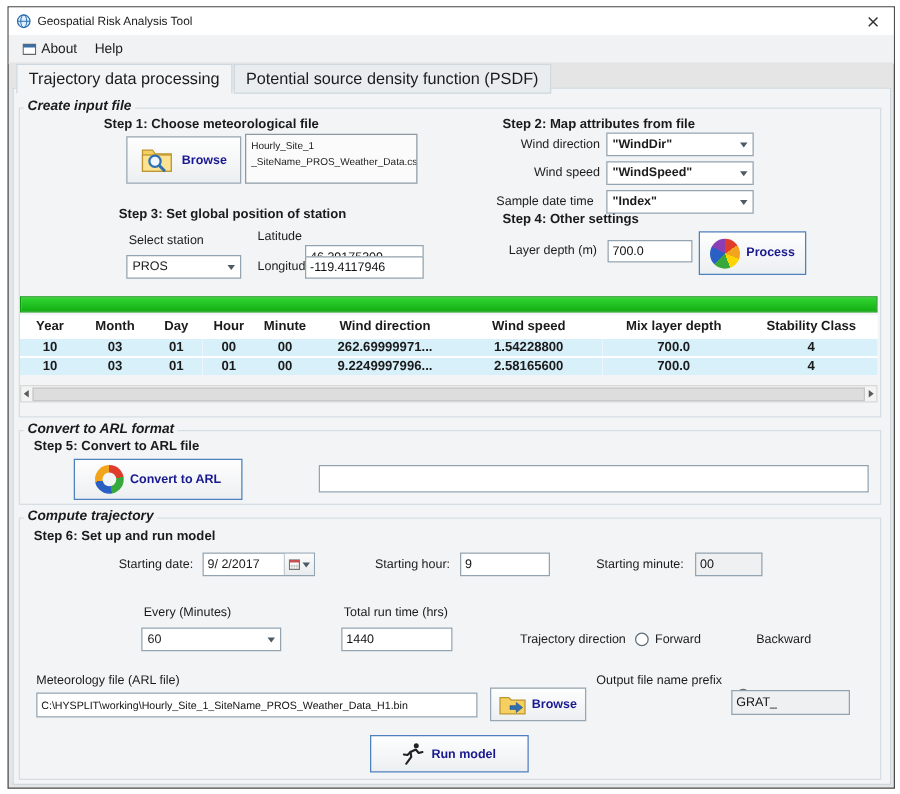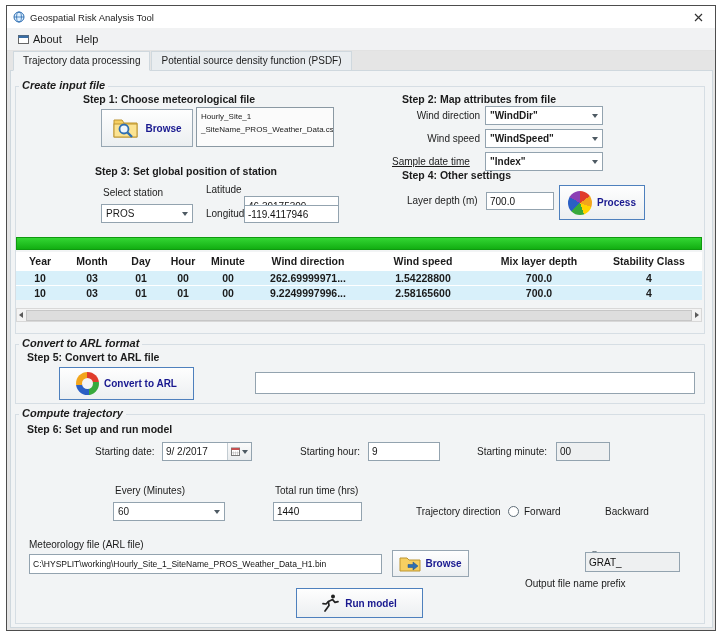--- a/index.html
+++ b/index.html
@@ -4,21 +4,21 @@
 <style>
   html,body{margin:0;padding:0;}
   body{width:720px;height:635px;background:#ffffff;font-family:"Liberation Sans",sans-serif;position:relative;overflow:hidden;color:#1b1b1b;}
   .window{position:absolute;left:6px;top:5px;width:708px;height:624px;background:#e5e5e5;border:1px solid #4d4d4d;}
   .titlebar{height:22px;background:#ffffff;display:flex;align-items:center;gap:5px;padding-left:6px;}
   .title-text{font-size:9.5px;}
   .close-btn{margin-left:auto;width:34px;height:22px;display:flex;align-items:center;justify-content:center;}
   .menubar{height:22px;background:#f1f2f3;border-bottom:1px solid #e2e2e2;display:flex;align-items:center;padding-left:4px;}
   .menu-item{display:flex;align-items:center;gap:4px;font-size:11px;padding:3px 7px;}
   .tabstrip{position:absolute;left:6px;top:45px;display:flex;z-index:3;}
-  .tab{font-size:10px;padding:3px 9px 4px;background:#e9edf0;border:1px solid #cfd8de;margin-right:1px;}
+  .tab{font-size:13px;padding:3px 9px 4px;background:#e9edf0;border:1px solid #cfd8de;margin-right:1px;}
   .tab.active{background:#f2f4f5;border-bottom:1px solid #f2f4f5;}
   .content-panel{position:absolute;left:3px;top:64px;width:701px;height:556px;background:#f2f4f5;border:1px solid #cfd8de;z-index:1;}
   .abs{position:absolute;z-index:2;}
   .groupbox{border:1px solid #d6dee4;}
   .group-title{font-size:11px;font-weight:bold;background:#f2f4f5;padding:0 3px;font-style:italic;}
   .step-title{font-size:10.5px;font-weight:bold;white-space:nowrap;}
   .lbl{font-size:10px;white-space:nowrap;}
   .input{border:1px solid #93a3af;background:#fff;font-size:10px;padding:0 3px;font-family:inherit;color:#111;box-sizing:border-box;display:flex;align-items:center;}
   input.input{display:inline-block;}
   .dim{background:#eef0f1;}
@@ -112,21 +112,21 @@
     <span class="val bold">"WindDir"</span>
     <i class="arrow-down"></i>
   </div>
 
   <span class="abs lbl" style="left:385px;top:127px;width:88px;text-align:right;">Wind speed</span>
   <div class="abs combo" style="left:478px;top:123px;width:118px;height:19px;">
     <span class="val bold">"WindSpeed"</span>
     <i class="arrow-down"></i>
   </div>
 
-  <span class="abs lbl" style="left:385px;top:150px;width:88px;text-align:left;text-decoration:underline;">Sample date time</span>
+  <span class="abs lbl" style="left:385px;top:150px;width:88px;text-align:center;">Sample date time</span>
   <div class="abs combo" style="left:478px;top:146px;width:118px;height:19px;">
     <span class="val bold">"Index"</span>
     <i class="arrow-down"></i>
   </div>
 
   <div class="abs step-title" style="left:88px;top:159px;">Step 3: Set global position of station</div>
   <span class="abs lbl" style="left:96px;top:181px;">Select station</span>
   <div class="abs combo" style="left:94px;top:198px;width:92px;height:19px;">
     <span class="val">PROS</span>
     <i class="arrow-down"></i>
@@ -259,21 +259,21 @@
   <input class="abs input" style="left: 22px; top: 548px; width: 353px; height: 20px; font-size: 8.5px;" value="C:\HYSPLIT\working\Hourly_Site_1_SiteName_PROS_Weather_Data_H1.bin">
 
   <div class="abs btn" style="left:385px;top:544px;width:77px;height:27px;gap:4px;">
     <svg width="22" height="17" viewBox="0 0 22 17">
       <path d="M1 3 h7 l2 2 h11 v11 h-20 z" fill="#f6cf61" stroke="#bd9530"></path>
       <path d="M14 7 l5 4 -5 4 v-2.5 h-5 v-3 h5 z" fill="#2f6fb2" stroke="#1d4f8c" stroke-width="0.5"></path>
     </svg>
     <span class="btn-label">Browse</span>
   </div>
 
-  <span class="abs lbl" style="left:470px;top:572px;margin-left:48px;">Output file name prefix</span>
+  <span class="abs lbl" style="left:470px;top:533px;">Output file name prefix</span>
   <input class="abs input dim" style="left: 578px; top: 546px; width: 95px; height: 20px;" value="GRAT_">
 
   <div class="abs btn primary" style="left:289px;top:582px;width:127px;height:30px;gap:6px;">
     <svg width="17" height="19" viewBox="0 0 17 19">
       <circle cx="11" cy="2.6" r="2" fill="#222"></circle>
       <path d="M3 17 L7 11.5 L6.4 7.6 L10.6 5.6 L13 8.4 L16 7.6" fill="none" stroke="#222" stroke-width="1.7" stroke-linecap="round" stroke-linejoin="round"></path>
       <path d="M6.4 7.6 L4 10 L1 9.6" fill="none" stroke="#222" stroke-width="1.7" stroke-linecap="round" stroke-linejoin="round"></path>
     </svg>
     <span class="btn-label">Run model</span>
   </div>

